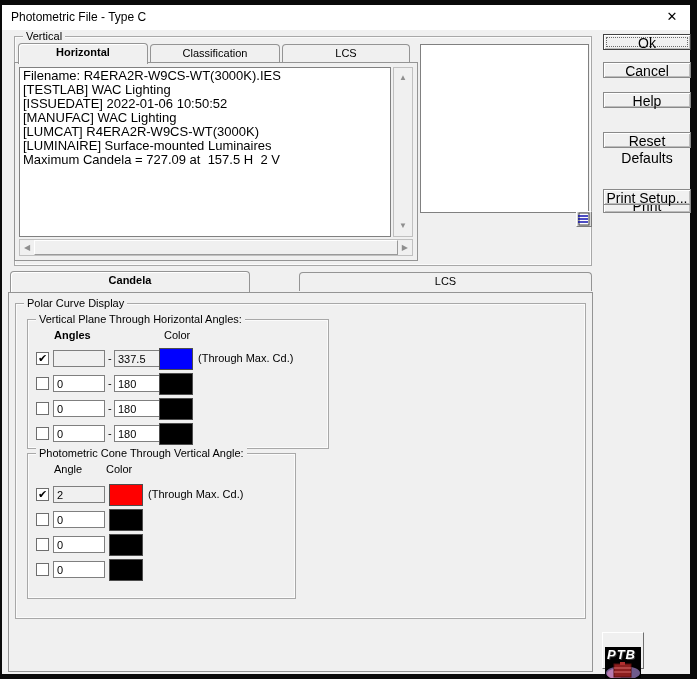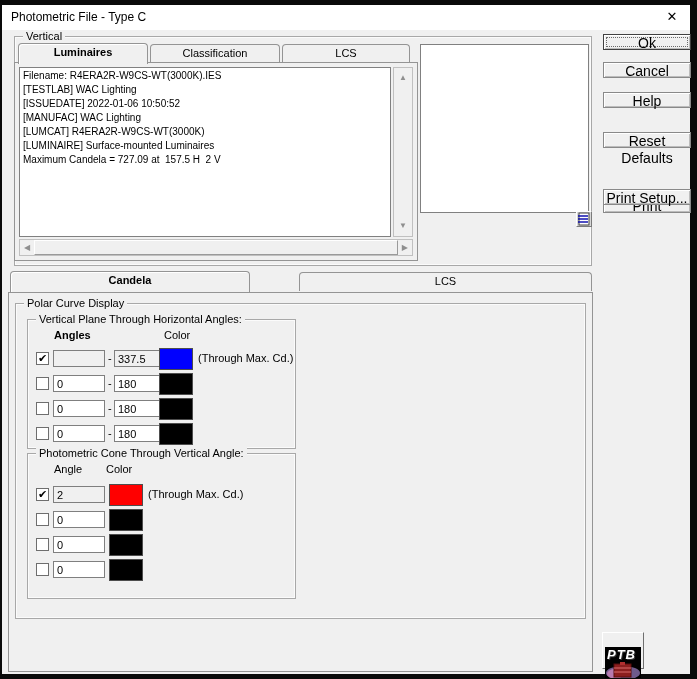--- a/index.html
+++ b/index.html
@@ -11,21 +11,21 @@
   .close-btn { position:absolute; right:9px; top:3px; width:18px; height:18px; text-align:center; font-size:13px; line-height:18px; }
 
   .groupbox { position:absolute; border:1px solid #a8a8a8; box-shadow: inset 0 0 0 1px rgba(255,255,255,0.7); }
   .grouplabel { position:absolute; top:-7px; left:8px; background:#f0f0f0; padding:0 3px; font-size:11px; white-space:nowrap; }
 
   .tab { position:absolute; height:19px; border:1px solid #949494; border-bottom:none; border-radius:4px 4px 0 0; background:#f0f0f0; text-align:center; font-size:11px; line-height:17px; z-index:2; }
   .tab.active { font-weight:bold; height:21px; z-index:4; box-shadow: inset 1px 1px 0 #ffffff; }
   .tabpage { position:absolute; border:1px solid #949494; background:#f0f0f0; z-index:3; }
 
   .sunken { border:1px solid #808080; background:#ffffff; }
-  .desc-text { position:absolute; left:4px; top:4px; width:372px; height:170px; font-size:10px; line-height:14px; white-space:pre; padding:1px 3px; overflow:hidden; }
+  .desc-text { position:absolute; left:4px; top:4px; width:372px; height:170px; font-size:13px; line-height:14px; white-space:pre; padding:1px 3px; overflow:hidden; }
   .scroll-v { position:absolute; left:378px; top:4px; width:20px; height:170px; background:#f0f0f0; border:1px solid #c0c0c0; }
   .scroll-h { position:absolute; left:4px; top:176px; width:394px; height:17px; background:#f0f0f0; border:1px solid #c0c0c0; }
   .scroll-arrow { position:absolute; font-size:8px; color:#8f8f8f; line-height:8px; }
   .h-thumb { position:absolute; left:14px; right:14px; top:0; bottom:0; background:#f0f0f0; border:1px solid; border-color:#ffffff #9a9a9a #9a9a9a #ffffff; }
 
   .preview-box { position:absolute; left:418px; top:39px; width:169px; height:169px; background:#fff; border:1px solid #808080; }
 
   .btn { position:absolute; left:601px; width:88px; height:16px; background:#f0f0f0; border:1px solid #898989; box-shadow: inset 1px 1px 0 #ffffff, inset -1px -1px 0 #bcbcbc; font-size:14px; text-align:center; line-height:17px; }
   .btn.default { border:1px solid #404040; outline:1px dotted #6a6a6a; outline-offset:-4px; }
 
@@ -52,21 +52,21 @@
 
   <div class="titlebar">
     <span class="title-text">Photometric File - Type C</span>
     <span class="close-btn">✕</span>
   </div>
 
   <div class="groupbox" style="left:12px; top:31px; width:578px; height:230px;">
     <span class="grouplabel">Vertical</span>
   </div>
 
-  <div class="tab active" style="left:16px; top:38px; width:130px;">Luminaires</div>
+  <div class="tab active" style="left:16px; top:38px; width:130px;">Horizontal</div>
   <div class="tab" style="left:148px; top:39px; width:130px;">Classification</div>
   <div class="tab" style="left:280px; top:39px; width:128px;">LCS</div>
 
   <div class="tabpage" style="left:12px; top:57px; width:404px; height:199px;">
     <div class="desc-text sunken">Filename: R4ERA2R-W9CS-WT(3000K).IES
 [TESTLAB] WAC Lighting
 [ISSUEDATE] 2022-01-06 10:50:52
 [MANUFAC] WAC Lighting
 [LUMCAT] R4ERA2R-W9CS-WT(3000K)
 [LUMINAIRE] Surface-mounted Luminaires
@@ -102,21 +102,21 @@
     </div>
 
   <div class="tab active" style="left:8px; top:266px; width:240px;">Candela</div>
   <div class="tab" style="left:297px; top:267px; width:293px;">LCS</div>
 
   <div class="tabpage" style="left:6px; top:287px; width:585px; height:380px;">
 
     <div class="groupbox" style="left:6px; top:10px; width:571px; height:316px;">
       <span class="grouplabel">Polar Curve Display</span>
 
-      <div class="groupbox" style="left:11px; top:15px; width:269px; height:130px;" id="vgroup">
+      <div class="groupbox" style="left:11px; top:15px; width:302px; height:130px;" id="vgroup">
         <span class="grouplabel">Vertical Plane Through Horizontal Angles:</span>
         <span class="hdr" style="left:26px; top:9px;font-weight:bold;">Angles</span>
         <span class="hdr" style="left:136px; top:9px;">Color</span>
         <div id="v-rows">
             <span class="cb" style="left: 8px; top: 32px;">✔</span>
             <input class="inp disabled" value="157.5" style="left: 25px; top: 30px; padding-left: 47px;">
             <span class="dash" style="left: 80px; top: 32px;">-</span>
             <input class="inp disabled" value="337.5" style="left: 86px; top: 30px;">
             <span class="swatch" style="left: 131px; top: 28px; background: rgb(0, 0, 255);"></span>
             <span class="note" style="left: 170px; top: 32px;">(Through Max. Cd.)</span>

